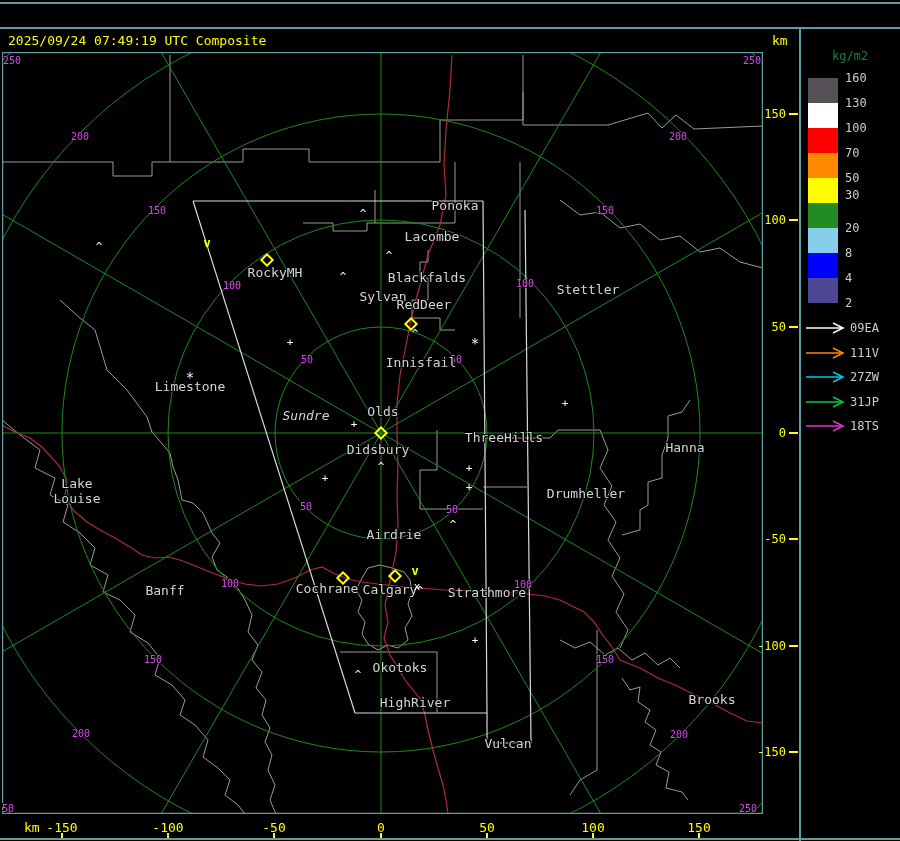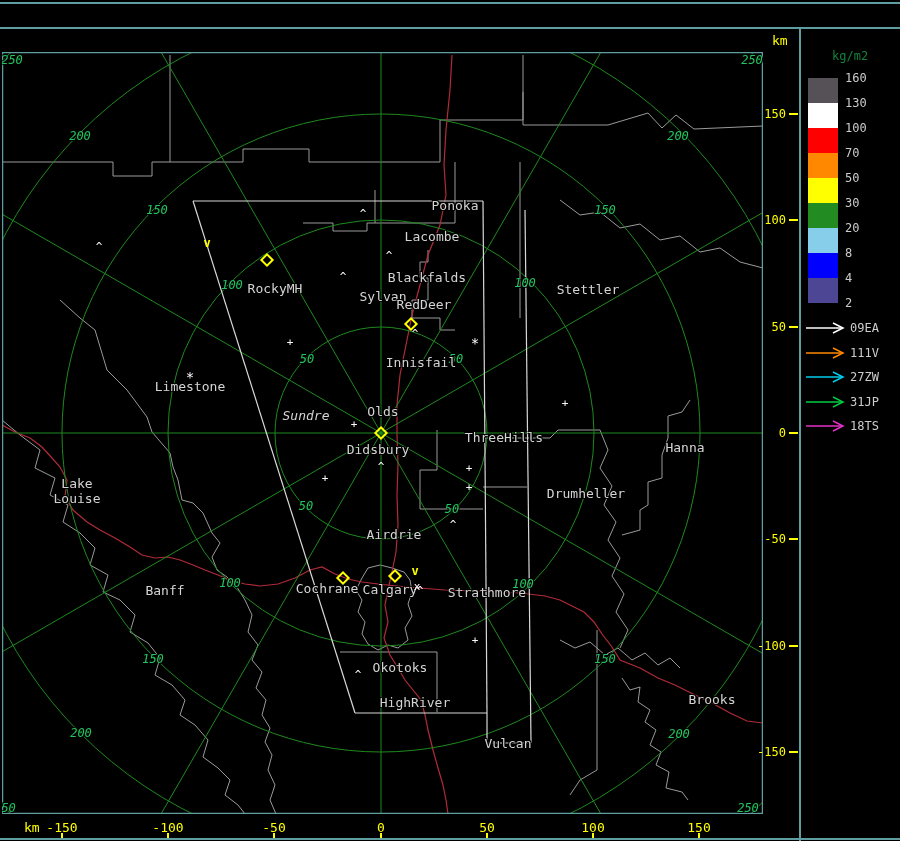--- a/index.html
+++ b/index.html
@@ -9,22 +9,22 @@
   .titlebar-text{position:absolute;top:7px;left:0;width:900px;text-align:center;
                  color:#e4e4e4;font-size:13px;letter-spacing:0.5px;}
   .stamp{position:absolute;top:33px;left:8px;color:#ffff00;font-size:13px;}
   .km-top{position:absolute;top:33px;left:772px;color:#ffff00;font-size:13px;}
   .km-bottom{position:absolute;top:820px;left:24px;color:#ffff00;font-size:13px;}
   #map{position:absolute;left:2px;top:52px;width:761px;height:762px;overflow:hidden;background:#000;}
   #map svg{position:absolute;left:0;top:0;}
   .maplabel{position:absolute;transform:translate(-50%,-50%);white-space:pre;text-align:center;
             color:#d4d4d4;font-size:13px;line-height:15px;
             text-shadow:1px 1px 0 #000,-1px -1px 0 #000,1px -1px 0 #000,-1px 1px 0 #000;}
-  .ringlabel{position:absolute;transform:translate(-50%,-50%);color:#22c55e;font-size:12px;
-             text-shadow:1px 1px 0 #000,-1px -1px 0 #000;font-style:italic;}
+  .ringlabel{position:absolute;transform:translate(-50%,-50%);color:#d946ef;font-size:10px;
+             text-shadow:1px 1px 0 #000,-1px -1px 0 #000;}
   .mk{position:absolute;transform:translate(-50%,-50%);color:#fff;font-size:11px;line-height:11px;}
   .mk-star{font-size:14px;}
   .mk-diamond{position:absolute;width:6px;height:6px;border:2px solid #ffff00;
               transform:translate(-50%,-50%) rotate(45deg);background:transparent;}
   .mk-v{position:absolute;transform:translate(-50%,-50%);color:#ffff00;font-size:12px;font-weight:bold;}
   .ax-b-label{position:absolute;transform:translateX(-50%);top:820px;color:#ffff00;font-size:13px;}
   .ax-b-tick{position:absolute;width:2px;height:6px;top:833px;background:#ffff00;}
   .ax-r-label{position:absolute;left:757px;width:29px;text-align:right;color:#ffff00;font-size:12px;}
   .ax-r-tick{position:absolute;left:789px;width:9px;height:2px;background:#ffff00;}
   .legend-unit{position:absolute;left:832px;top:49px;color:#15803d;font-size:12px;}
@@ -33,20 +33,21 @@
   .trk-arrow{position:absolute;left:806px;width:40px;height:12px;}
   .trk-label{position:absolute;left:850px;color:#cccccc;font-size:12px;}
 </style>
 </head>
 <body>
 
 <div class="screen">
   <div class="tealline" style="left:0;top:2px;width:900px;height:2px;"></div>
   <div class="tealline" style="left:0;top:27px;width:900px;height:2px;"></div>
 
+  <div class="stamp">2025/09/24 07:49:19 UTC Composite</div>
   <div class="km-top">km</div>
 
   <div id="map">
       <svg width="761" height="762">
         <polyline points="0,110 111,110 111,124 150,124 150,110 241,110 241,97 307,97 307,110 438,110 438,68 521,68 521,40" fill="none" stroke="#9a9a9a" stroke-width="1"></polyline>
         <polyline points="168,3 168,110" fill="none" stroke="#9a9a9a" stroke-width="1"></polyline>
         <polyline points="521,3 521,73 606,73 646,61 660,76 674,63 692,77 761,74" fill="none" stroke="#9a9a9a" stroke-width="1"></polyline>
         <polyline points="301,171 331,171 331,179 365,179 365,171 453,171 453,110" fill="none" stroke="#9a9a9a" stroke-width="1"></polyline>
         <polyline points="518,110 518,266" fill="none" stroke="#9a9a9a" stroke-width="1"></polyline>
         <polyline points="558,148 578,163 598,160 618,176 638,172 658,188 678,184 698,200 718,196 738,210 761,216" fill="none" stroke="#9a9a9a" stroke-width="1"></polyline>
@@ -112,21 +113,21 @@
       <span class="ringlabel" style="left: 521px; top: 532px;">100</span>
       <span class="ringlabel" style="left: 603px; top: 607px;">150</span>
       <span class="ringlabel" style="left: 677px; top: 682px;">200</span>
       <span class="ringlabel" style="left: 746px; top: 756px;">250</span>
       <span class="maplabel" style="left: 453px; top: 153px;">Ponoka</span>
       <span class="maplabel" style="left: 430px; top: 184px;">Lacombe</span>
       <span class="maplabel" style="left: 425px; top: 225px;">Blackfalds</span>
       <span class="maplabel" style="left: 381px; top: 244px;">Sylvan</span>
       <span class="maplabel" style="left: 422px; top: 252px;">RedDeer</span>
       <span class="maplabel" style="left: 586px; top: 237px;">Stettler</span>
-      <span class="maplabel" style="left: 273px; top: 236px;">RockyMH</span>
+      <span class="maplabel" style="left: 273px; top: 220px;">RockyMH</span>
       <span class="maplabel" style="left: 188px; top: 334px;">Limestone</span>
       <span class="maplabel" style="left: 419px; top: 310px;">Innisfail</span>
       <span class="maplabel" style="left: 304px; top: 363px; font-style: italic;">Sundre</span>
       <span class="maplabel" style="left: 381px; top: 359px;">Olds</span>
       <span class="maplabel" style="left: 376px; top: 397px;">Didsbury</span>
       <span class="maplabel" style="left: 502px; top: 385px;">ThreeHills</span>
       <span class="maplabel" style="left: 683px; top: 395px;">Hanna</span>
       <span class="maplabel" style="left: 75px; top: 439px;">Lake
 Louise</span>
       <span class="maplabel" style="left: 584px; top: 441px;">Drumheller</span>
@@ -213,21 +214,21 @@
       <div class="cb-box" style="top: 178px; height: 25px; background: rgb(255, 255, 0);"></div>
       <div class="cb-box" style="top: 203px; height: 25px; background: rgb(34, 139, 34);"></div>
       <div class="cb-box" style="top: 228px; height: 25px; background: rgb(135, 206, 235);"></div>
       <div class="cb-box" style="top: 253px; height: 25px; background: rgb(0, 0, 255);"></div>
       <div class="cb-box" style="top: 278px; height: 25px; background: rgb(76, 70, 148);"></div>
       <span class="cb-label" style="top: 71px;">160</span>
       <span class="cb-label" style="top: 96px;">130</span>
       <span class="cb-label" style="top: 121px;">100</span>
       <span class="cb-label" style="top: 146px;">70</span>
       <span class="cb-label" style="top: 171px;">50</span>
-      <span class="cb-label" style="top: 196px;">30</span>
+      <span class="cb-label" style="top: 188px;">30</span>
       <span class="cb-label" style="top: 221px;">20</span>
       <span class="cb-label" style="top: 246px;">8</span>
       <span class="cb-label" style="top: 271px;">4</span>
       <span class="cb-label" style="top: 296px;">2</span>
       <svg width="40" height="12" class="trk-arrow" style="top: 322px;">
         <line x1="0" y1="6" x2="37" y2="6" stroke="#ffffff" stroke-width="1.5"></line>
         <polyline points="27,1 37,6 27,11" fill="none" stroke="#ffffff" stroke-width="1.5"></polyline>
       </svg>
       <span class="trk-label" style="top: 321px;">09EA</span>
       <svg width="40" height="12" class="trk-arrow" style="top: 347px;">

